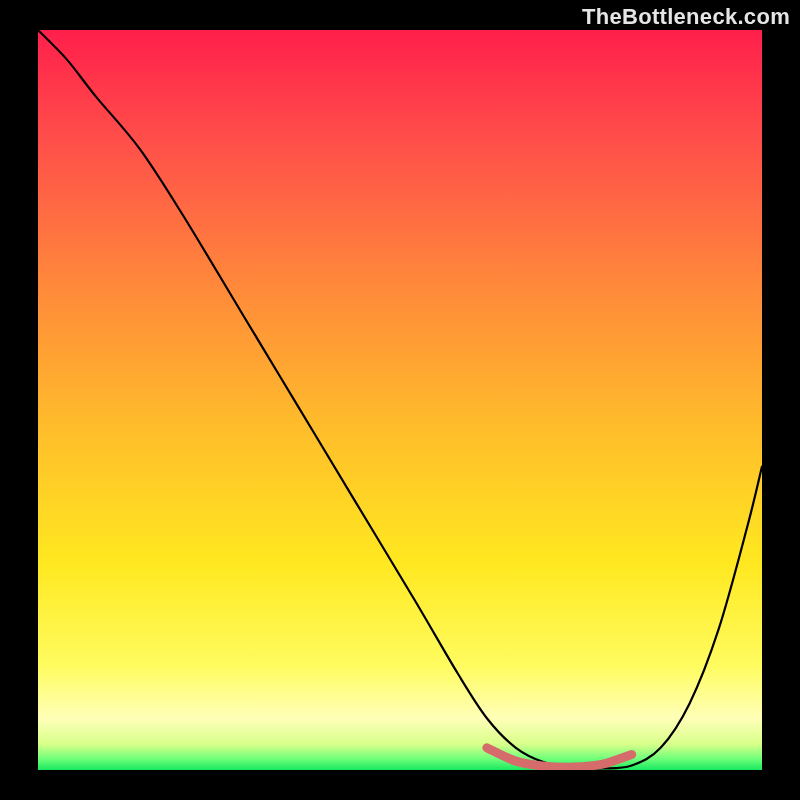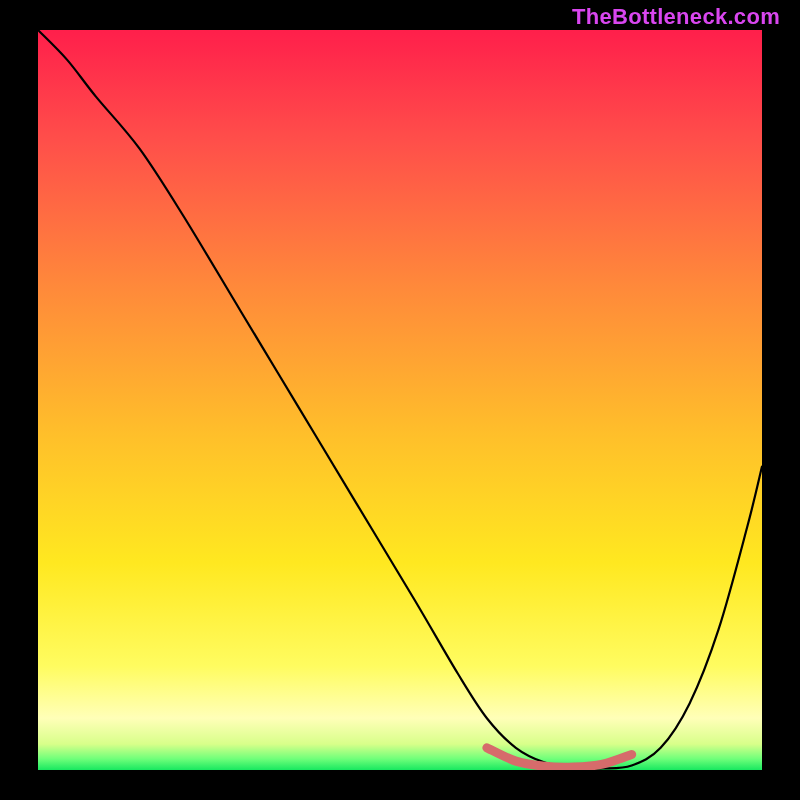--- a/index.html
+++ b/index.html
@@ -13,22 +13,22 @@
   }
   .frame {
     position: relative;
     width: 800px;
     height: 800px;
     background: #000;
   }
   .watermark {
     position: absolute;
     top: 4px;
-    right: 20px;
-    color: #d946ef;
+    right: 10px;
+    color: #e5e5e5;
     font-size: 22px;
     font-weight: bold;
     letter-spacing: 0.3px;
     z-index: 3;
   }
   .plot-area {
     position: absolute;
     left: 38px;
     top: 30px;
     width: 724px;

